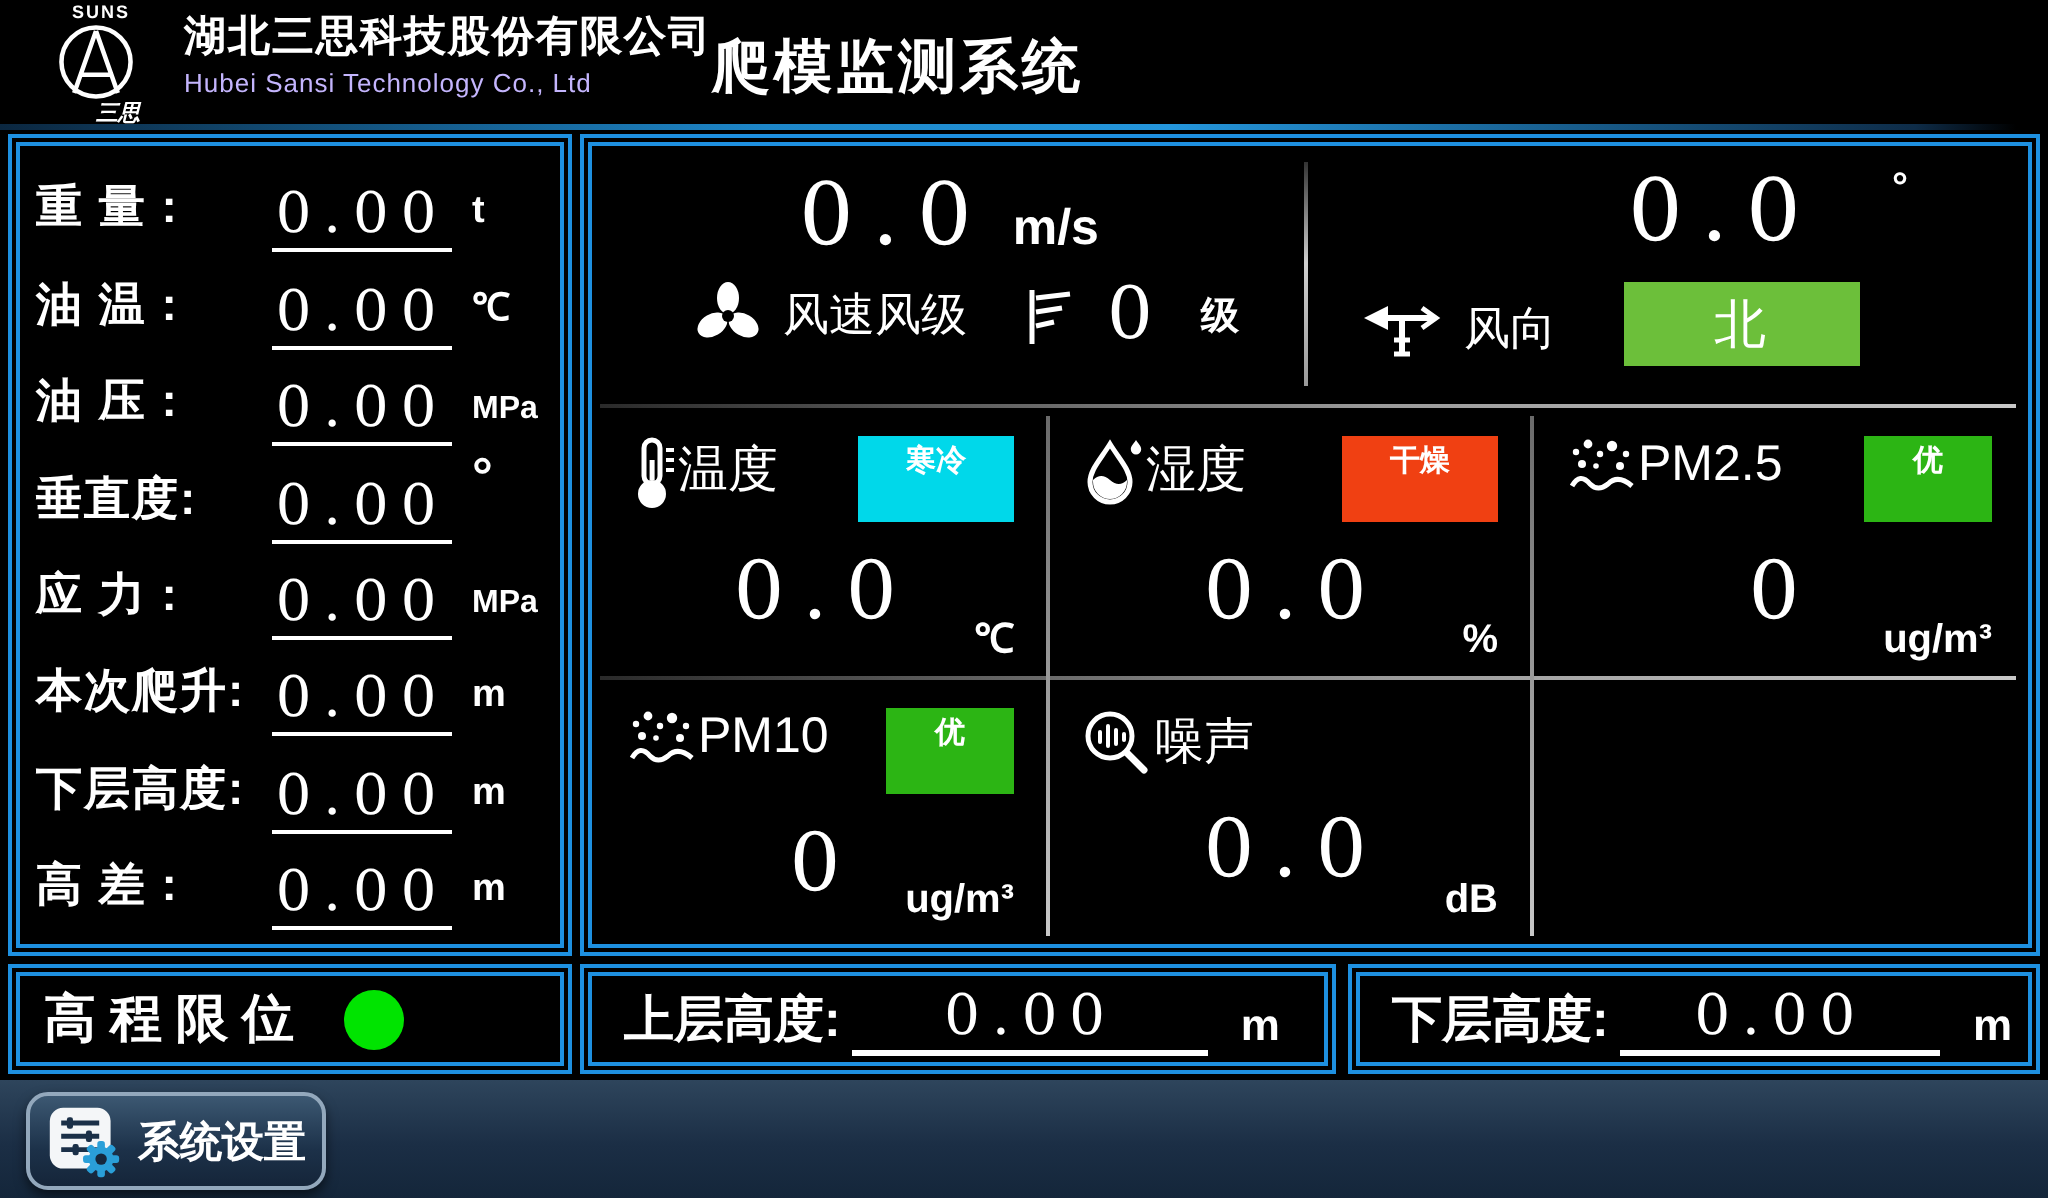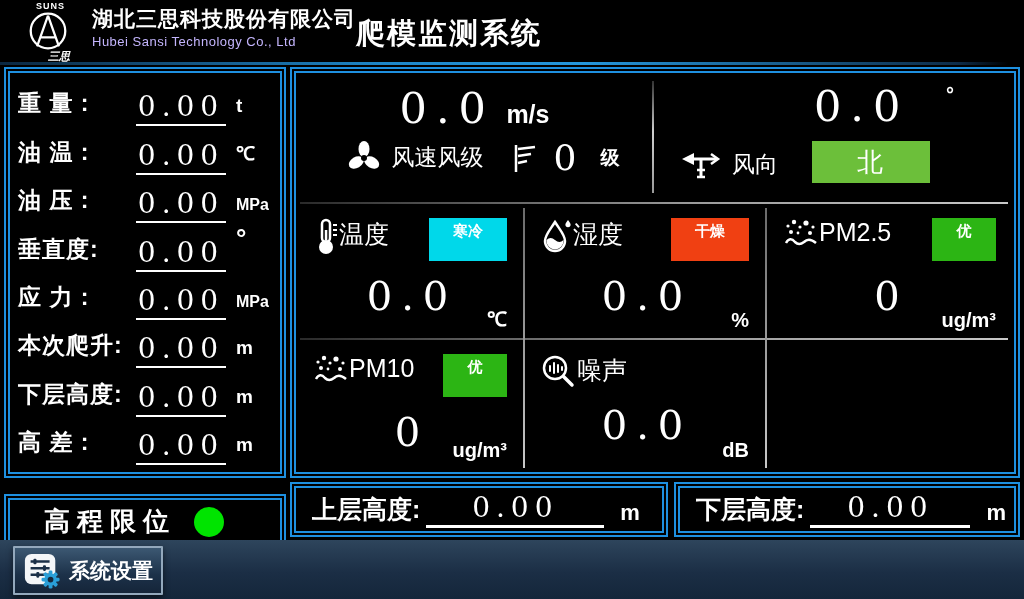--- a/index.html
+++ b/index.html
@@ -28,21 +28,21 @@
 
   
   .left-panel{left:4px;top:67px;width:282px;height:411px;display:flex;flex-direction:column;padding:9px 12px 11px 12px;}
   .lrow{flex:1;display:flex;align-items:flex-end;}
   .llabel{width:118px;font-size:23px;font-weight:700;white-space:pre;padding-bottom:7px;letter-spacing:1px;}
   .lval{flex:1;text-align:center;border-bottom:2px solid #fff;font-family:"DejaVu Serif",serif;
         font-size:28px;letter-spacing:6px;padding-bottom:1px;margin-right:10px;}
   .lunit{width:36px;font-size:19px;font-weight:700;padding-bottom:9px;text-align:left;}
 
   
-  .elev-panel{left:4px;top:482px;width:282px;height:55px;display:flex;align-items:center;padding-left:38px;margin-top:12px;}
+  .elev-panel{left:4px;top:482px;width:282px;height:55px;display:flex;align-items:center;padding-left:16px;}
   .elabel{font-size:26px;font-weight:700;letter-spacing:7px;}
   .edot{width:30px;height:30px;border-radius:50%;margin-left:18px;}
 
   
   .right-panel{left:290px;top:67px;width:730px;height:411px;}
   .cell{position:absolute;}
   .wind-left{left:5px;top:4px;width:355px;height:129px;}
   .ws-line1{text-align:center;margin-top:10px;}
   .big{font-family:"DejaVu Serif",serif;font-size:43px;letter-spacing:9px;}
   .ws-unit{font-size:25px;font-weight:700;margin-left:7px;}
@@ -86,21 +86,21 @@
   .h-upper{left:290px;width:378px;}
   .h-lower{left:674px;width:346px;}
   .hlabel{font-size:25px;font-weight:700;white-space:pre;}
   .hval{flex:1;max-width:178px;text-align:center;border-bottom:3px solid #fff;
      font-family:"DejaVu Serif",serif;font-size:28px;letter-spacing:6px;padding-bottom:1px;margin:0 4px 0 6px;}
   .hunit{font-size:22px;font-weight:700;margin-left:12px;padding-top:6px;}
 
   
   footer{position:absolute;left:0;top:540px;width:1024px;height:59px;
      background:linear-gradient(180deg,#2e455c 0%,#1b2e45 55%,#14263a 100%);}
-  .settings-btn{position:absolute;left:13px;top:6px;width:150px;height:49px;border-radius:1px;
+  .settings-btn{position:absolute;left:13px;top:6px;width:150px;height:49px;border-radius:11px;
      border:2px solid #93a8bc;background:linear-gradient(180deg,#3c5872 0%,#1c3149 60%,#152539 100%);
      box-shadow:0 3px 6px rgba(0,0,0,.55);display:flex;align-items:center;gap:8px;padding:0 8px;
      color:#fff;font-size:21px;font-weight:700;cursor:pointer;font-family:"Liberation Sans",sans-serif;}
 </style>
 </head>
 <body>
 
 <div id="app">
 
   <header>

